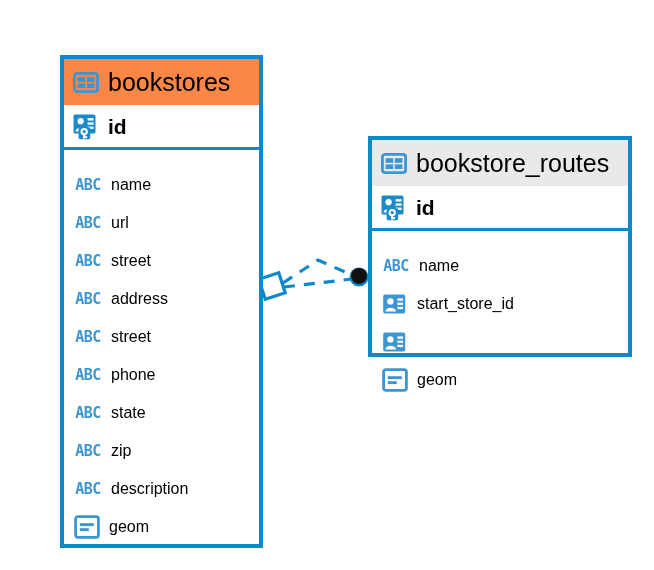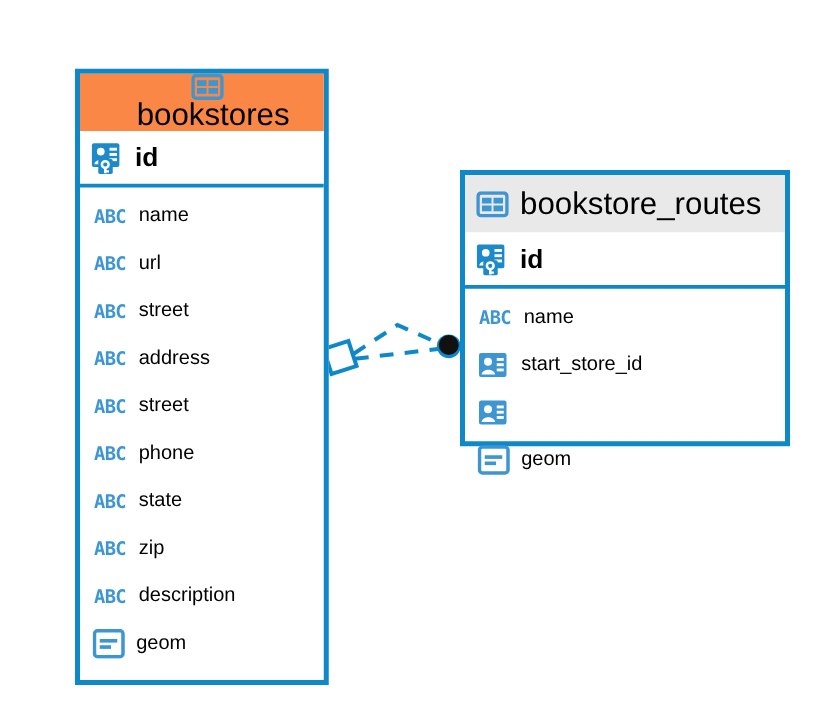--- a/index.html
+++ b/index.html
@@ -26,21 +26,21 @@
     border: 4px solid #0e88c9;
     background: #ffffff;
   }
   .entity-header {
     display: flex;
     align-items: center;
     box-sizing: border-box;
     height: 46px;
     padding-left: 9px;
   }
-  .entity-header.accent-orange { background: #fa8745; flex-direction: column; }
+  .entity-header.accent-orange { background: #fa8745; }
   .entity-header.accent-grey   { background: #e9e9e9; }
 
   .entity-title {
     font-size: 25px;
     color: #000000;
     line-height: 1;
     margin-left: 9px;
     white-space: nowrap;
   }
 
@@ -55,21 +55,21 @@
   }
   .pk-label {
     font-size: 21px;
     font-weight: bold;
     color: #000000;
     line-height: 1;
     margin-left: 8px;
     white-space: nowrap;
   }
 
-  .field-list { padding: 4px 0 3px 0; }
+  .field-list { padding: 16px 0 3px 0; }
 
   .field-row {
     display: flex;
     align-items: center;
     height: 38px;
     padding-left: 10px;
     box-sizing: border-box;
   }
   .field-label {
     font-size: 16px;

